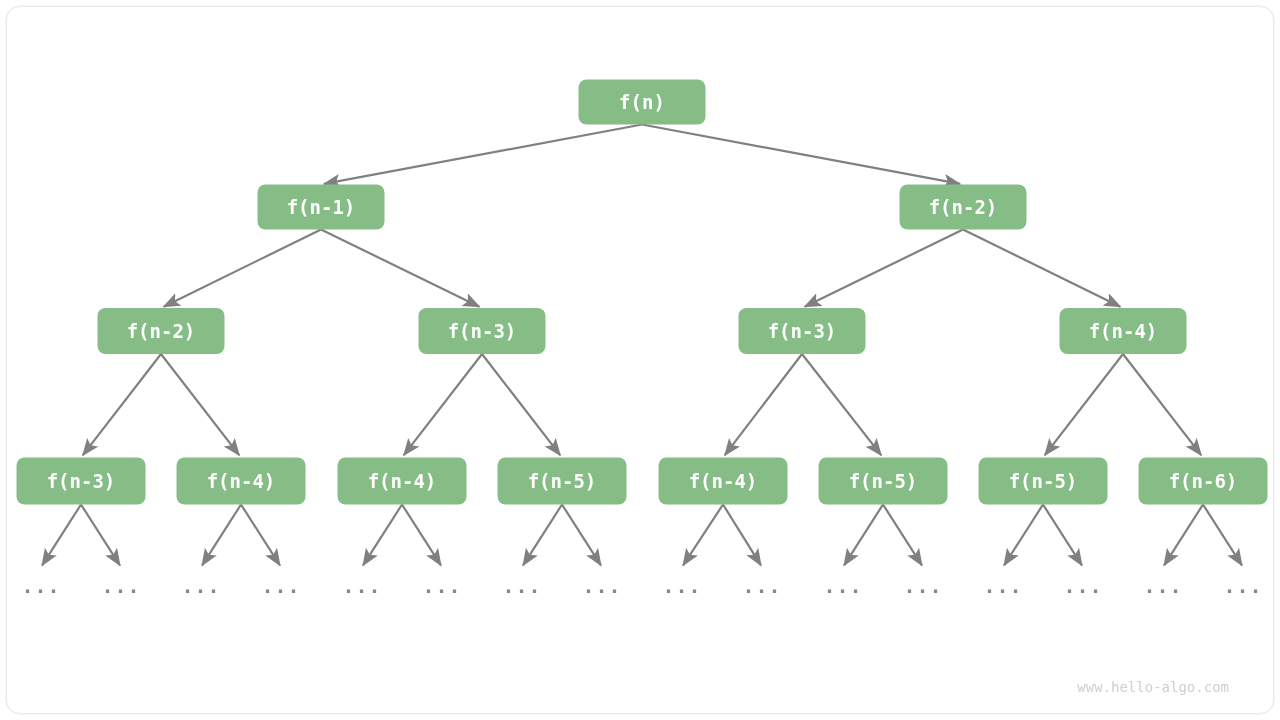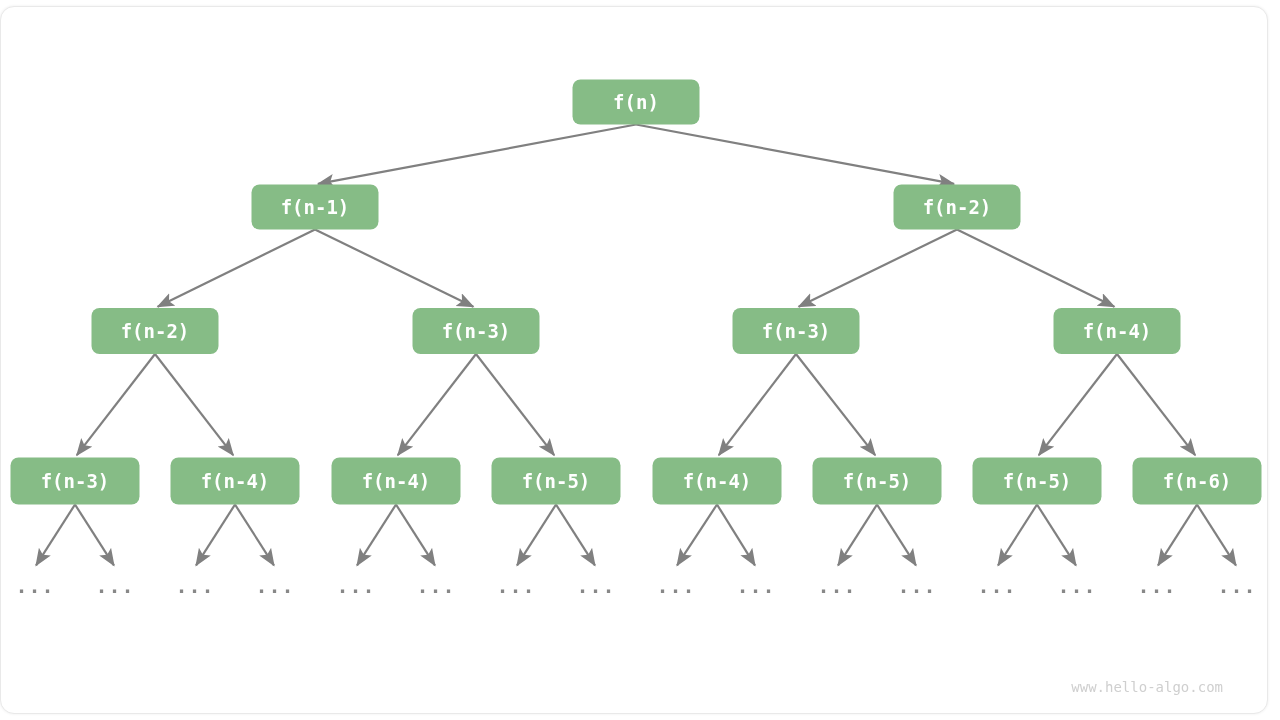--- a/index.html
+++ b/index.html
@@ -8,21 +8,21 @@
     background: #ffffff;
   }
   body {
     width: 1280px;
     height: 720px;
     font-family: "DejaVu Sans Mono", monospace;
     overflow: hidden;
   }
   #figure-frame {
     position: absolute;
-    left: 0;
+    left: 6px;
     top: 6px;
     width: 1268px;
     height: 708px;
     background: #ffffff;
     border: 1px solid #e9e9e9;
     border-radius: 14px;
     box-shadow: 0 0 3px rgba(0,0,0,0.07);
     box-sizing: border-box;
     overflow: hidden;
   }

